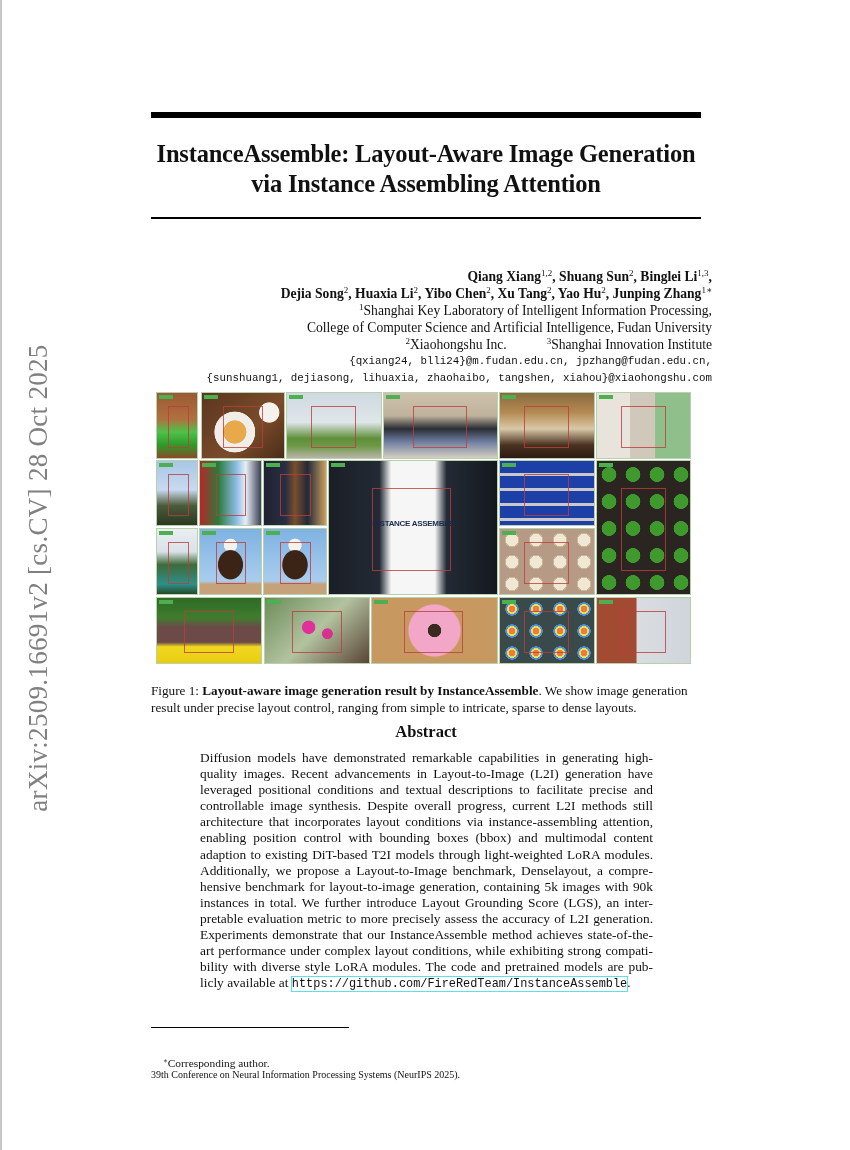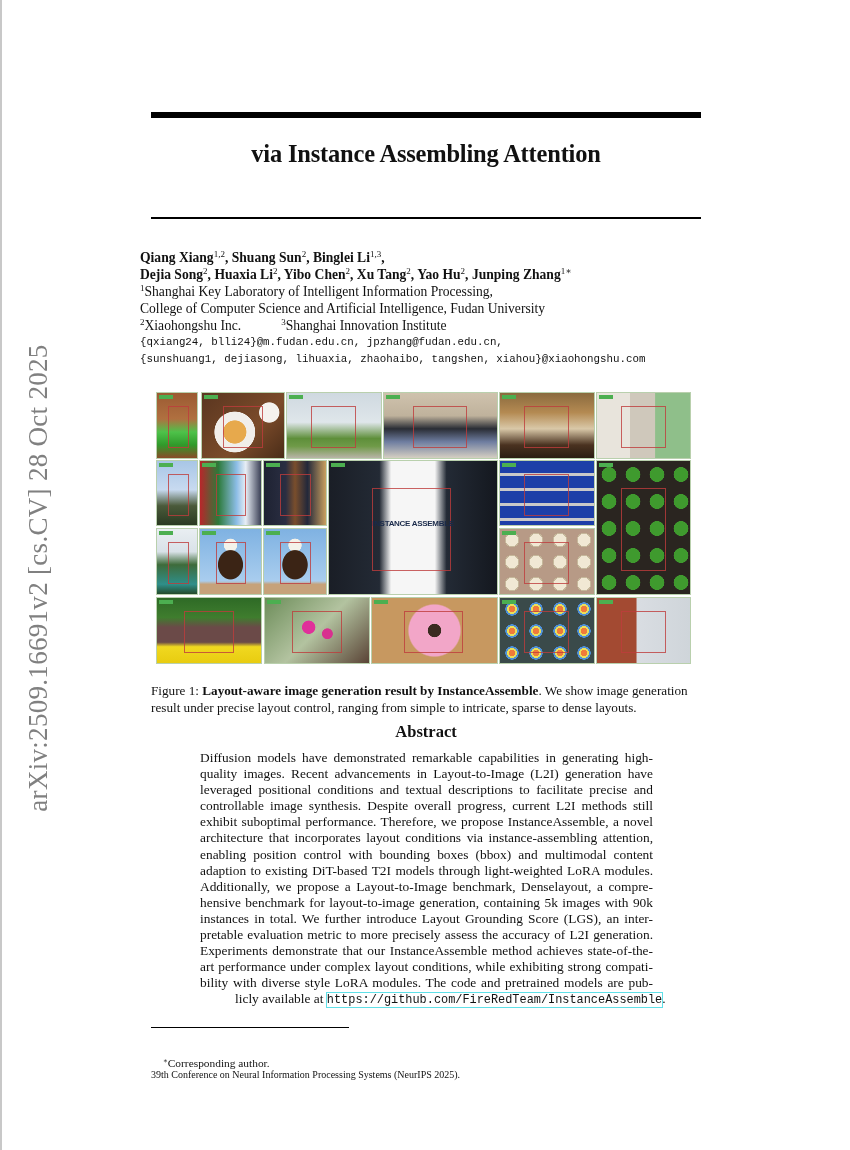--- a/index.html
+++ b/index.html
@@ -13,21 +13,21 @@
     transform: translate(-50%, -50%) rotate(-90deg);
     white-space: nowrap; font-size: 27px; color: #808080; letter-spacing: 0.3px;
   }
   .rule-thick { position: absolute; left: 151px; top: 112px; width: 550px; height: 6px; background: #000; }
   .rule-thin { position: absolute; left: 151px; top: 217px; width: 550px; height: 2px; background: #000; }
   .title {
     position: absolute; left: 151px; top: 139px; width: 550px; text-align: center;
     font-weight: bold; font-size: 24.5px; line-height: 30px; letter-spacing: -0.2px;
   }
   .authors {
-    position: absolute; left: 140px; top: 249px; width: 572px; text-align: left;
+    position: absolute; left: 140px; top: 268px; width: 572px; text-align: right;
     font-size: 13.6px; line-height: 17px;
   }
   .authors .names { font-weight: bold; }
   .authors sup { font-size: 9px; font-weight: normal; vertical-align: 5px; line-height: 0; }
   .authors .mono { font-family: "Liberation Mono", "DejaVu Sans Mono", monospace; font-size: 10.8px; }
   .aff3 { margin-left: 40px; }
 
   .figure {
     position: absolute; left: 151px; top: 389px; width: 550px; height: 278px;
   }
@@ -42,39 +42,40 @@
   .caption b { font-weight: bold; }
   .abstract-heading {
     position: absolute; left: 151px; top: 722px; width: 550px; text-align: center;
     font-weight: bold; font-size: 16.5px;
   }
   .abstract {
     position: absolute; left: 200px; top: 750px; width: 453px;
     font-size: 13.4px; line-height: 16.1px; text-align: justify; hyphens: manual;
   }
   .abstract .line { display: block; text-align: justify; text-align-last: justify; white-space: nowrap; }
-  .abstract .line.last { text-align-last: left; margin-left: 35px; }
+  .abstract .line.last { text-align-last: left; }
   .link {
     font-family: "Liberation Mono", "DejaVu Sans Mono", monospace; font-size: 11.9px;
     outline: 1.5px solid #5fe0e8; outline-offset: 0px; color: #111; text-decoration: none;
   }
   .footnote-rule { position: absolute; left: 151px; top: 1027px; width: 198px; height: 1px; background: #000; }
   .footnote { position: absolute; left: 163px; top: 1057px; font-size: 11.4px; }
   .footnote sup { font-size: 7px; vertical-align: 4px; }
   .venue { position: absolute; left: 151px; top: 1069px; font-size: 10px; }
 </style>
 </head>
 <body>
 
 <div class="left-edge"></div>
 
 <div class="arxiv-stamp">arXiv:2509.16691v2  [cs.CV]  28 Oct 2025</div>
 
 <div class="rule-thick"></div>
 <div class="title">
+  <div>InstanceAssemble: Layout-Aware Image Generation</div>
   <div>via Instance Assembling Attention</div>
 </div>
 <div class="rule-thin"></div>
 
 <div class="authors">
   <div class="names">
     <span>Qiang Xiang</span><sup>1,2</sup>,
     <span>Shuang Sun</span><sup>2</sup>,
     <span>Binglei Li</span><sup>1,3</sup>,
   </div>
@@ -189,21 +190,20 @@
   <span>result under precise layout control, ranging from simple to intricate, sparse to dense layouts.</span>
 </div>
 
 <div class="abstract-heading">Abstract</div>
 
 <div class="abstract" id="abstract">
   <span class="line">Diffusion models have demonstrated remarkable capabilities in generating high-</span>
     <span class="line">quality images. Recent advancements in Layout-to-Image (L2I) generation have</span>
     <span class="line">leveraged positional conditions and textual descriptions to facilitate precise and</span>
     <span class="line">controllable image synthesis. Despite overall progress, current L2I methods still</span>
-    <span class="line">exhibit suboptimal performance. Therefore, we propose InstanceAssemble, a novel</span>
     <span class="line">architecture that incorporates layout conditions via instance-assembling attention,</span>
     <span class="line">enabling position control with bounding boxes (bbox) and multimodal content</span>
     <span class="line">adaption to existing DiT-based T2I models through light-weighted LoRA modules.</span>
     <span class="line">Additionally, we propose a Layout-to-Image benchmark, Denselayout, a compre-</span>
     <span class="line">hensive benchmark for layout-to-image generation, containing 5k images with 90k</span>
     <span class="line">instances in total. We further introduce Layout Grounding Score (LGS), an inter-</span>
     <span class="line">pretable evaluation metric to more precisely assess the accuracy of L2I generation.</span>
     <span class="line">Experiments demonstrate that our InstanceAssemble method achieves state-of-the-</span>
     <span class="line">art performance under complex layout conditions, while exhibiting strong compati-</span>
     <span class="line">bility with diverse style LoRA modules. The code and pretrained models are pub-</span>

